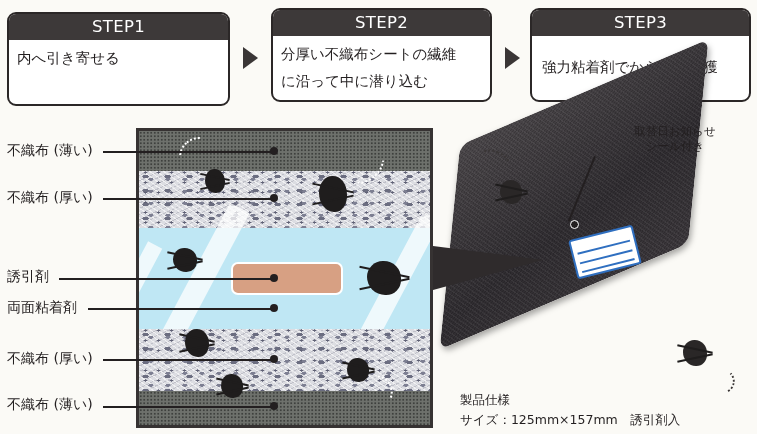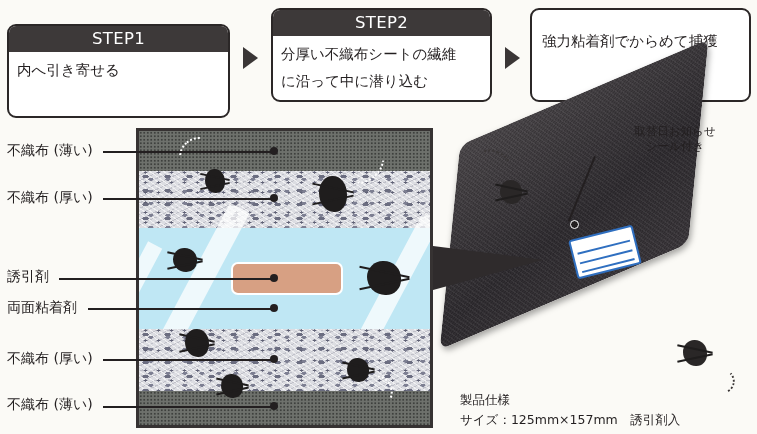--- a/index.html
+++ b/index.html
@@ -183,38 +183,39 @@
     position: absolute;
     left: 460px;
     font-size: 12.5px;
     color: #231f20;
     white-space: nowrap;
   }
 </style>
 </head>
 <body>
 
-<div class="step" style="left:7px; top:24px; width:223px; height:94px;">
+<div class="step" style="left:7px; top:12px; width:223px; height:94px;">
   <div class="step-head">STEP1</div>
   <div class="step-body">
     <div>内へ引き寄せる</div>
   </div>
 </div>
 <div class="arrow" style="left:243px; top:47px;"></div>
 
 <div class="step" style="left:271px; top:8px; width:221px; height:94px;">
   <div class="step-head">STEP2</div>
   <div class="step-body">
     <div>分厚い不織布シートの繊維</div>
     <div>に沿って中に潜り込む</div>
   </div>
 </div>
 <div class="arrow" style="left:505px; top:47px;"></div>
 
 <div class="step" style="left:530px; top:8px; width:221px; height:94px;">
+  <div class="step-head">STEP3</div>
   <div class="step-body" style="padding-top:18px; padding-left:10px;">
     <div>強力粘着剤でからめて捕獲</div>
   </div>
 </div>
 
 <div class="diagram">
   <div class="layer thin" style="top:0; height:40px;"></div>
   <div class="layer thick" style="top:40px; height:57px;"></div>
   <div class="layer blue" style="top:97px; height:101px;">
     <div class="streak" style="left:50px; top:-30px; width:22px; height:170px;"></div>

